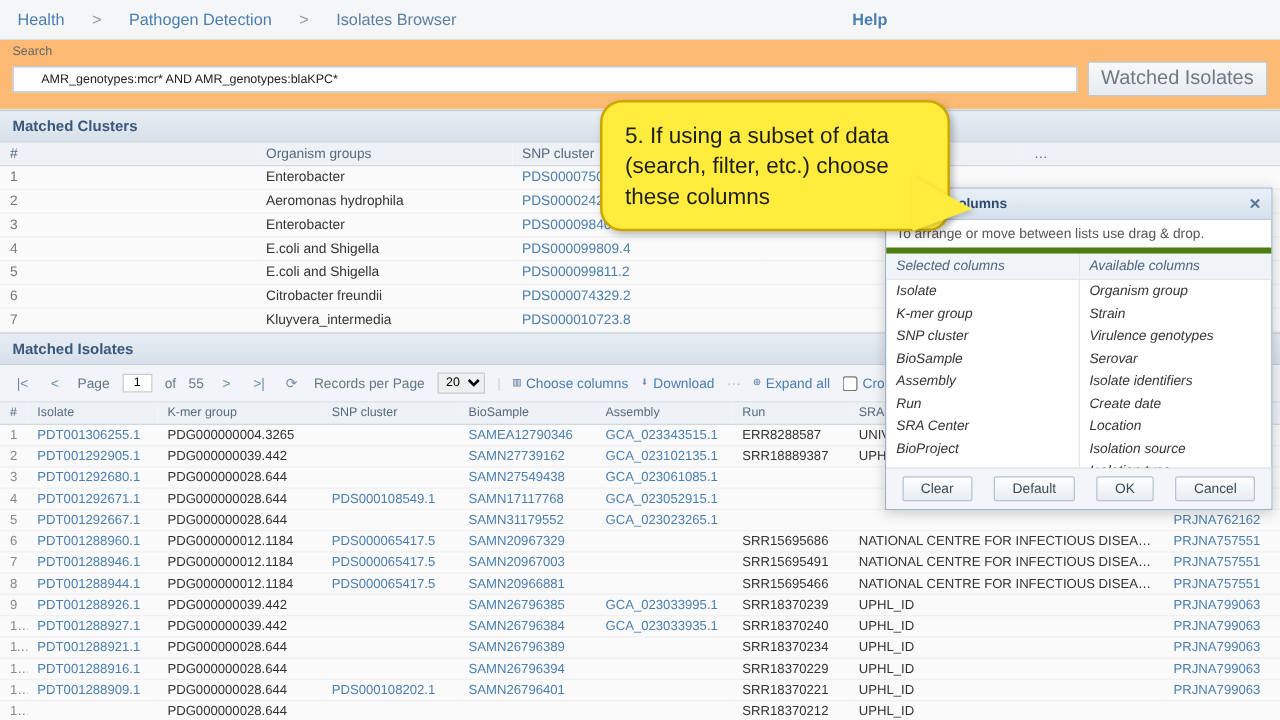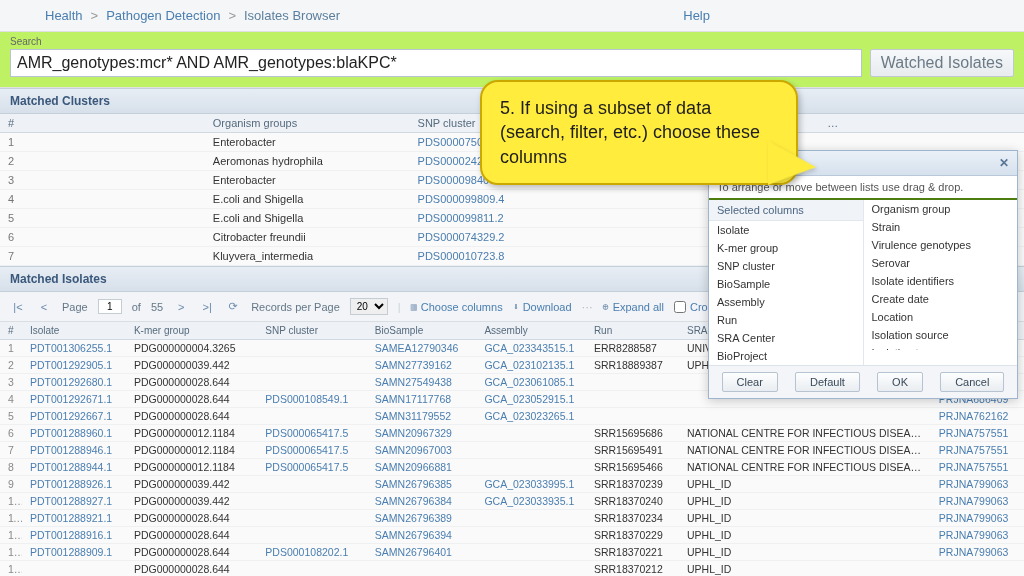--- a/index.html
+++ b/index.html
@@ -19,37 +19,37 @@
   .crumbs {
     display: flex;
     align-items: center;
     padding: 8px 14px;
     font-size: 13px;
     color: #5b7f9e;
     background: #f5f6f7;
     border-bottom: 1px solid #e0e0e0;
     justify-content: space-between;
   }
-  .crumbs .left { display:flex; gap:8px; align-items:center;margin-left:31px;}
+  .crumbs .left { display:flex; gap:22px; align-items:center;}
   .crumbs .sep { color:#999; }
-  .crumbs .help { color: #4a7eb0; margin-right: 300px;}
+  .crumbs .help { color: #4a7eb0; margin-right: 300px; font-weight: bold;}
 
   
   .search-wrap {
     padding: 4px 10px 10px;
-    background: #bef264;
+    background: #fdba74;
     border-bottom: 1px solid #e0e0e0;
   }
   .search-label { color:#666; font-size:10px; margin-bottom:2px; display:block;}
   .search-row { display:flex; gap:8px; align-items:center;}
   .search-input {
     flex:1;
     border:1px solid #b8c4d1;
-    padding:4px 6px;
-    font-size:16px;
+    padding:4px 22px;
+    font-size:10px;
     background:#fff;
     color:#222;
   }
   .watched-btn {
     border:1px solid #c0c8d0;
     background: linear-gradient(#f6f8fa,#e8ecef);
     color:#6c7a86;
     padding:4px 10px;
     border-radius:2px;
     font-size:16px;
@@ -135,21 +135,21 @@
   .popup-title {
     background: linear-gradient(#eaf0f7,#d6e1ee);
     color:#2d4a6e;
     font-weight:bold;
     padding:5px 8px;
     display:flex; justify-content:space-between; align-items:center;
     border-bottom:1px solid #b9c8da;
   }
   .popup-close { cursor:pointer; color:#5a7696; font-size:12px; }
   .popup-hint { padding:5px 8px; color:#555; }
-  .popup-lists { display:flex; border-top:2px solid #4d7c0f;}
+  .popup-lists { display:flex; border-top:5px solid #4d7c0f;font-style:italic;}
   .popup-col { flex:1; border-right:1px solid #e2e7ed;}
   .popup-col:last-child{border-right:none;}
   .popup-col-h {
     background:#f0f3f7; padding:4px 8px; color:#4c6582; font-weight:normal;
     border-bottom:1px solid #e2e7ed;
   }
   .popup-col ul { list-style:none; max-height:150px; overflow:auto;}
   .popup-col li { padding:3px 8px; cursor:grab; }
   .popup-btns {
     display:flex; justify-content:space-around;
@@ -159,21 +159,21 @@
     border:1px solid #b7c3d0;
     background:linear-gradient(#fdfefe,#e9edf1);
     padding:3px 14px; font-size:11px; border-radius:2px; cursor:pointer;
     color:#3a4a5a;
   }
 
   
   .callout {
     position:absolute;
     top:80px; left:480px;
-    width:318px;
+    width:280px;
     background:#ffec3d;
     border:2px solid #caa800;
     border-radius:18px;
     padding:14px 18px;
     font-size:18px;
     color:#1e1e1e;
     box-shadow:2px 3px 6px rgba(0,0,0,.25);
     line-height:1.35;
   }
   .callout::after{
@@ -505,20 +505,21 @@
           <li>K-mer group</li>
           <li>SNP cluster</li>
           <li>BioSample</li>
           <li>Assembly</li>
           <li>Run</li>
           <li>SRA Center</li>
           <li>BioProject</li>
         </ul>
     </div>
     <div class="popup-col">
+      <div class="popup-col-h">Available columns</div>
       <ul id="avail-list">
           <li>Organism group</li>
           <li>Strain</li>
           <li>Virulence genotypes</li>
           <li>Serovar</li>
           <li>Isolate identifiers</li>
           <li>Create date</li>
           <li>Location</li>
           <li>Isolation source</li>
           <li>Isolation type</li>

